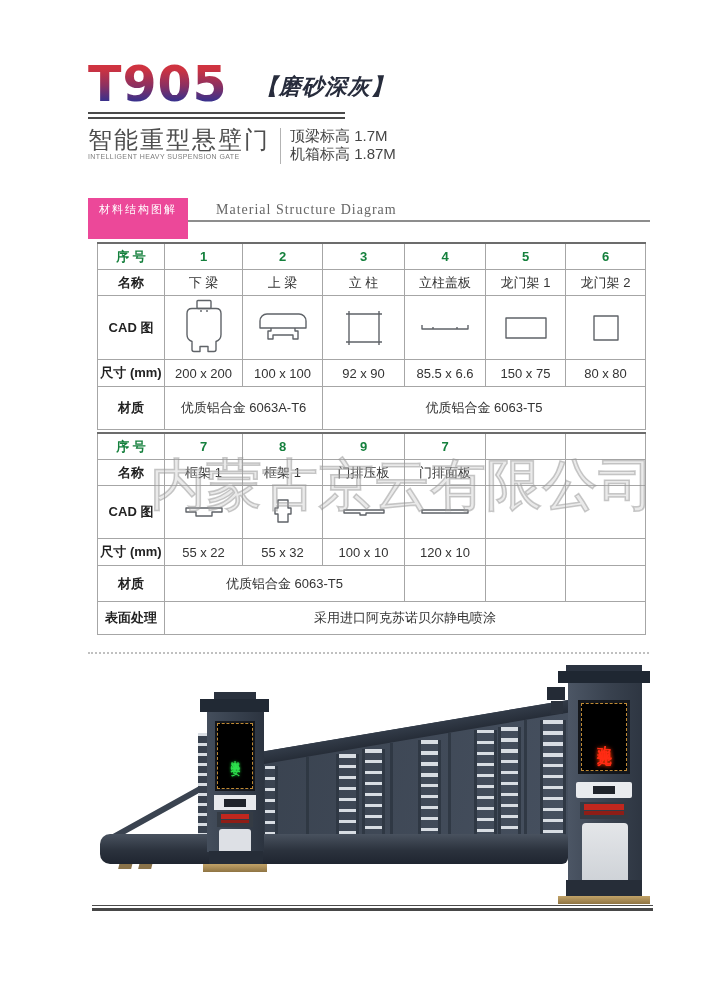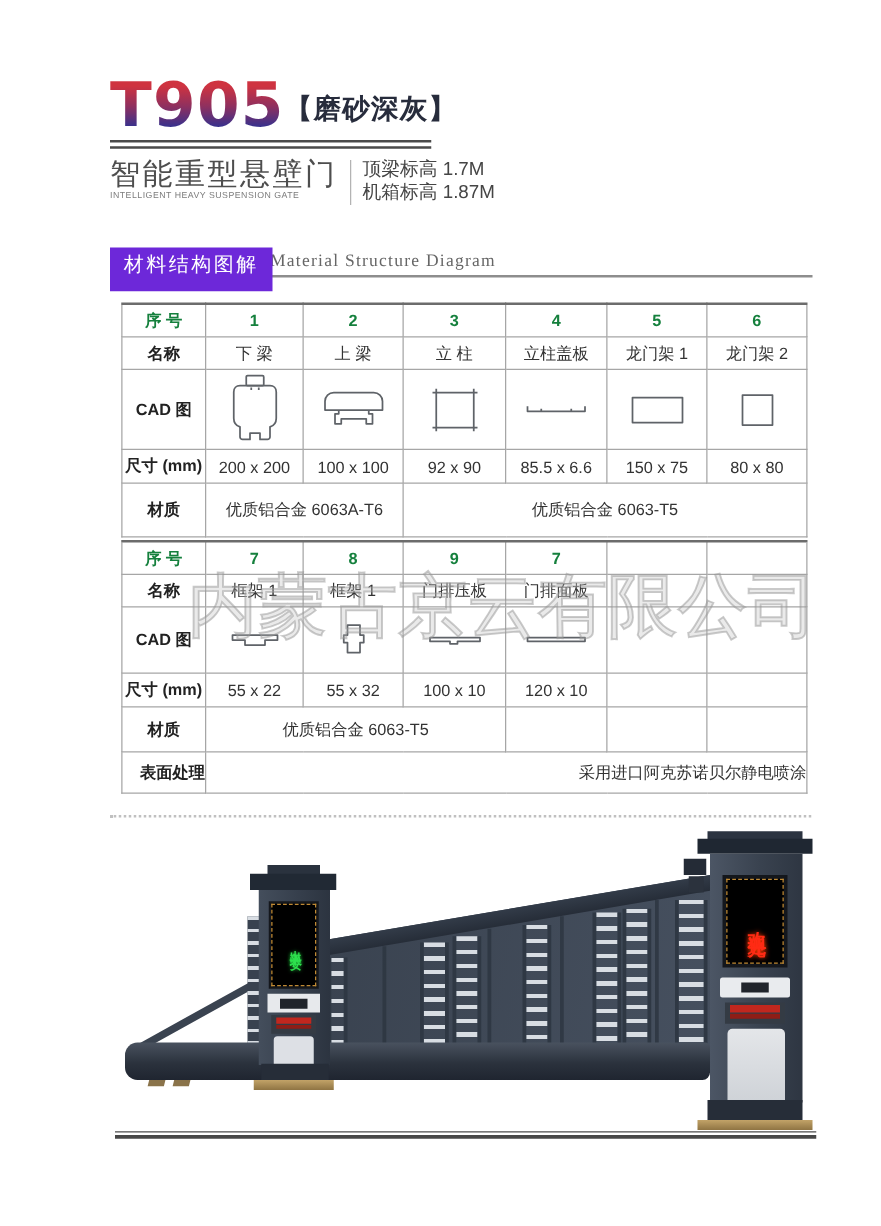--- a/index.html
+++ b/index.html
@@ -8,55 +8,55 @@
 
   
   .hdr{position:absolute;left:88px;top:60px;width:480px;}
   .hdr-row1{display:flex;align-items:flex-end;}
   .model{font-size:49px;font-weight:bold;line-height:1;letter-spacing:1px;color:#3a3a8e;
          font-family:"DejaVu Sans",sans-serif;}
   @supports (-webkit-background-clip: text){
     .model{background:linear-gradient(180deg,#cf3340 18%,#8d3060 52%,#2e3192 88%);
            -webkit-background-clip:text;background-clip:text;color:transparent;}
   }
-  .finish{font-size:22px;font-weight:bold;color:#272c3c;
-          padding-bottom:7px;letter-spacing:1px;}
+  .finish{margin-left:28px;font-size:22px;font-weight:bold;color:#272c3c;
+          padding-bottom:7px;letter-spacing:1px;font-style:italic;}
   .hdr-rule{margin-top:3px;width:257px;height:3px;border-top:2px solid #4a4a4a;
             border-bottom:2px solid #4a4a4a;}
   .hdr-row2{display:flex;margin-top:7px;}
   .pn-cn{font-size:24px;color:#4e4e4e;letter-spacing:2px;line-height:27px;}
   .pn-en{font-size:7px;color:#7c7c7c;letter-spacing:0.4px;}
   .vdiv{border-left:1px solid #b3b3b3;margin:2px 9px 0 10px;height:36px;}
   .specs{font-size:15px;color:#454545;line-height:18px;padding-top:1px;}
 
   
   .sec{position:absolute;left:88px;top:198px;width:562px;height:28px;}
   .sec-rule{position:absolute;left:0;top:22px;width:562px;height:2px;background:#8d8d8d;}
-  .sec-box{position:absolute;left:0;top:0;background:#6d28d9;color:#fff;font-size:16px;
-           letter-spacing:2px;padding:4px 11px 10px;z-index:1;}
+  .sec-box{position:absolute;left:0;top:0;background:#ec4899;color:#fff;font-size:11px;
+           letter-spacing:2px;padding:4px 11px 22px;z-index:1;}
   .sec-en{position:absolute;left:128px;top:4px;font-family:"Liberation Serif",serif;
           font-size:14px;color:#666;letter-spacing:1px;}
 
   
   .spec-table{position:absolute;left:97px;border-collapse:collapse;table-layout:fixed;
               font-size:13px;color:#333;background:#fff;
               border:1px solid #8a8a8a;border-top:2px solid #6c6c6c;}
   .t1{top:242px;}
   .t2{top:432px;}
   .spec-table td{border:1px solid #a6a6a6;text-align:center;vertical-align:middle;
                  padding:0;overflow:hidden;}
   .lbl{font-weight:bold;color:#222;}
   .r-idx td{height:25px;font-weight:bold;color:#15803d;}
   .r-name td{height:25px;}
   .t1 .r-cad td{height:63px;}
   .t2 .r-cad td{height:52px;}
   .r-size td{height:26px;}
   .t1 .r-mat td{height:42px;}
   .t2 .r-mat td{height:35px;}
-  .r-surf td{height:32px;text-align:right;}
+  .r-surf td{height:32px;}
   .cad{display:block;margin:0 auto;stroke:#5f6368;fill:none;stroke-width:1.4;stroke-linejoin:round;}
 
   
   .watermark{position:absolute;left:150px;top:448px;font-size:56px;white-space:nowrap;
              color:rgba(185,185,185,0.30);-webkit-text-stroke:1.5px rgba(150,150,150,0.5);
              z-index:5;pointer-events:none;font-family:"DejaVu Sans",sans-serif;}
 
   
   .dotsep{position:absolute;left:88px;top:652px;width:561px;border-top:2px dotted #c0c0c0;}
   .foot{position:absolute;left:92px;top:905px;width:561px;}

